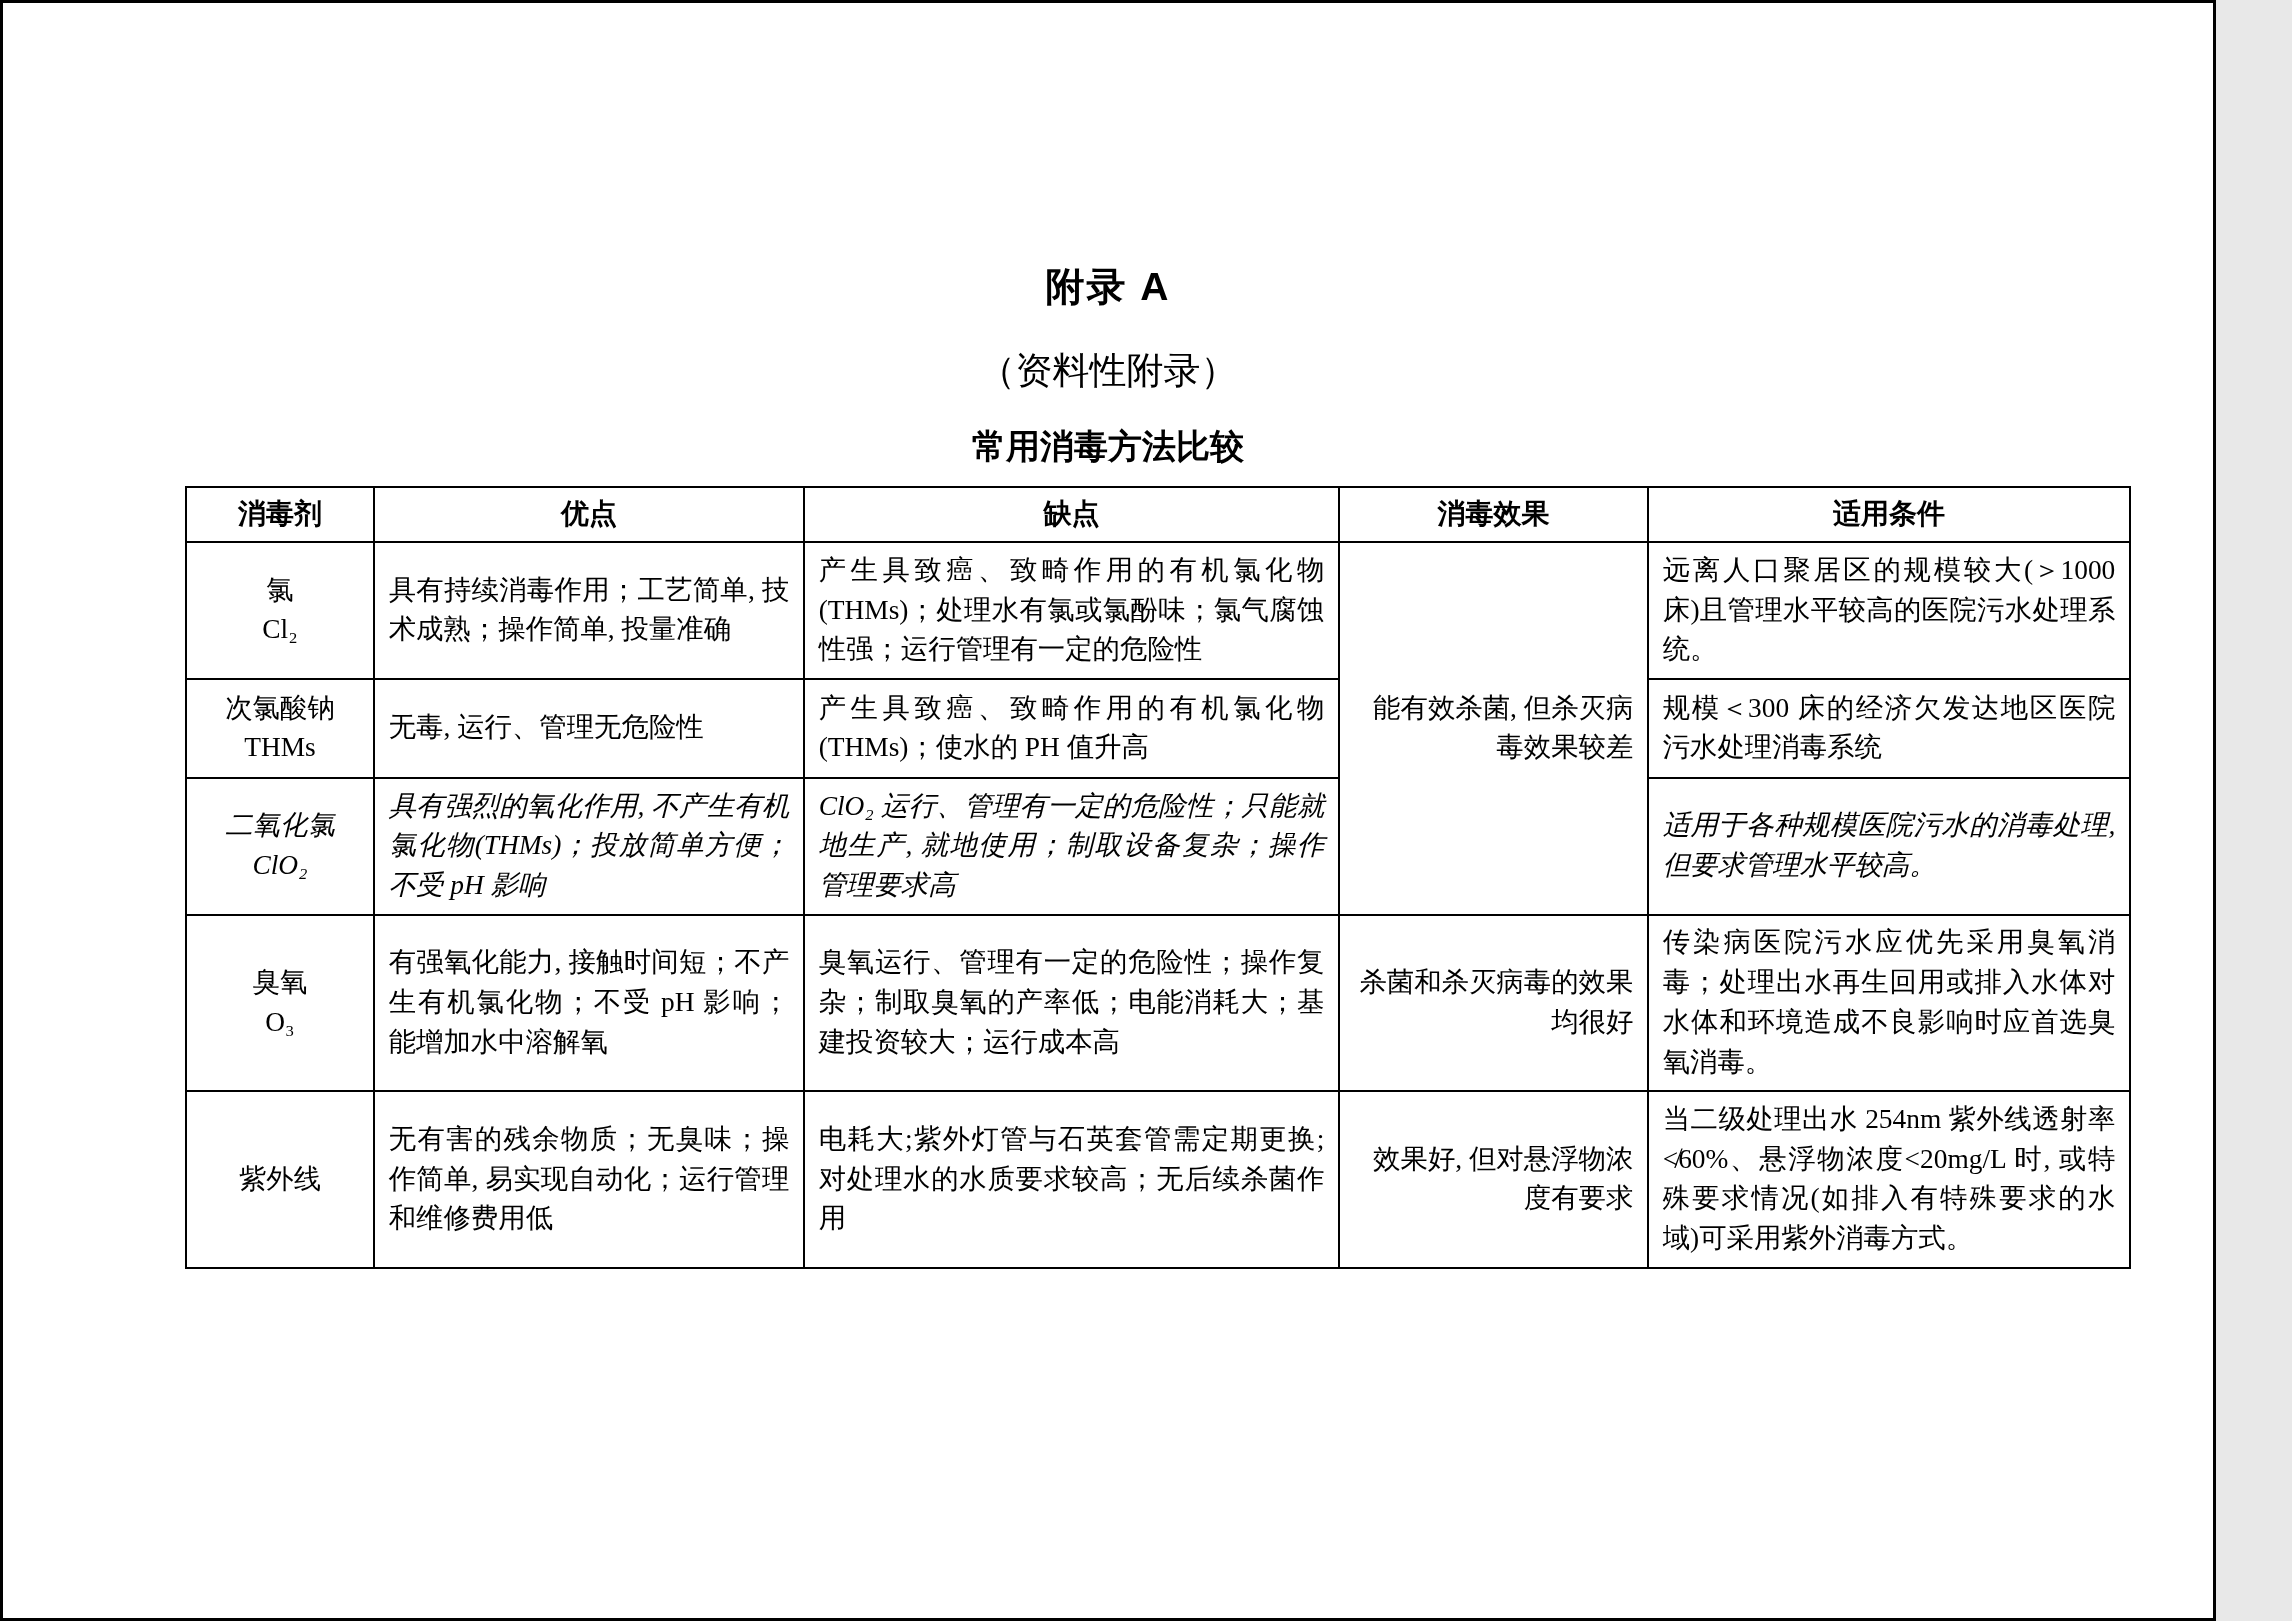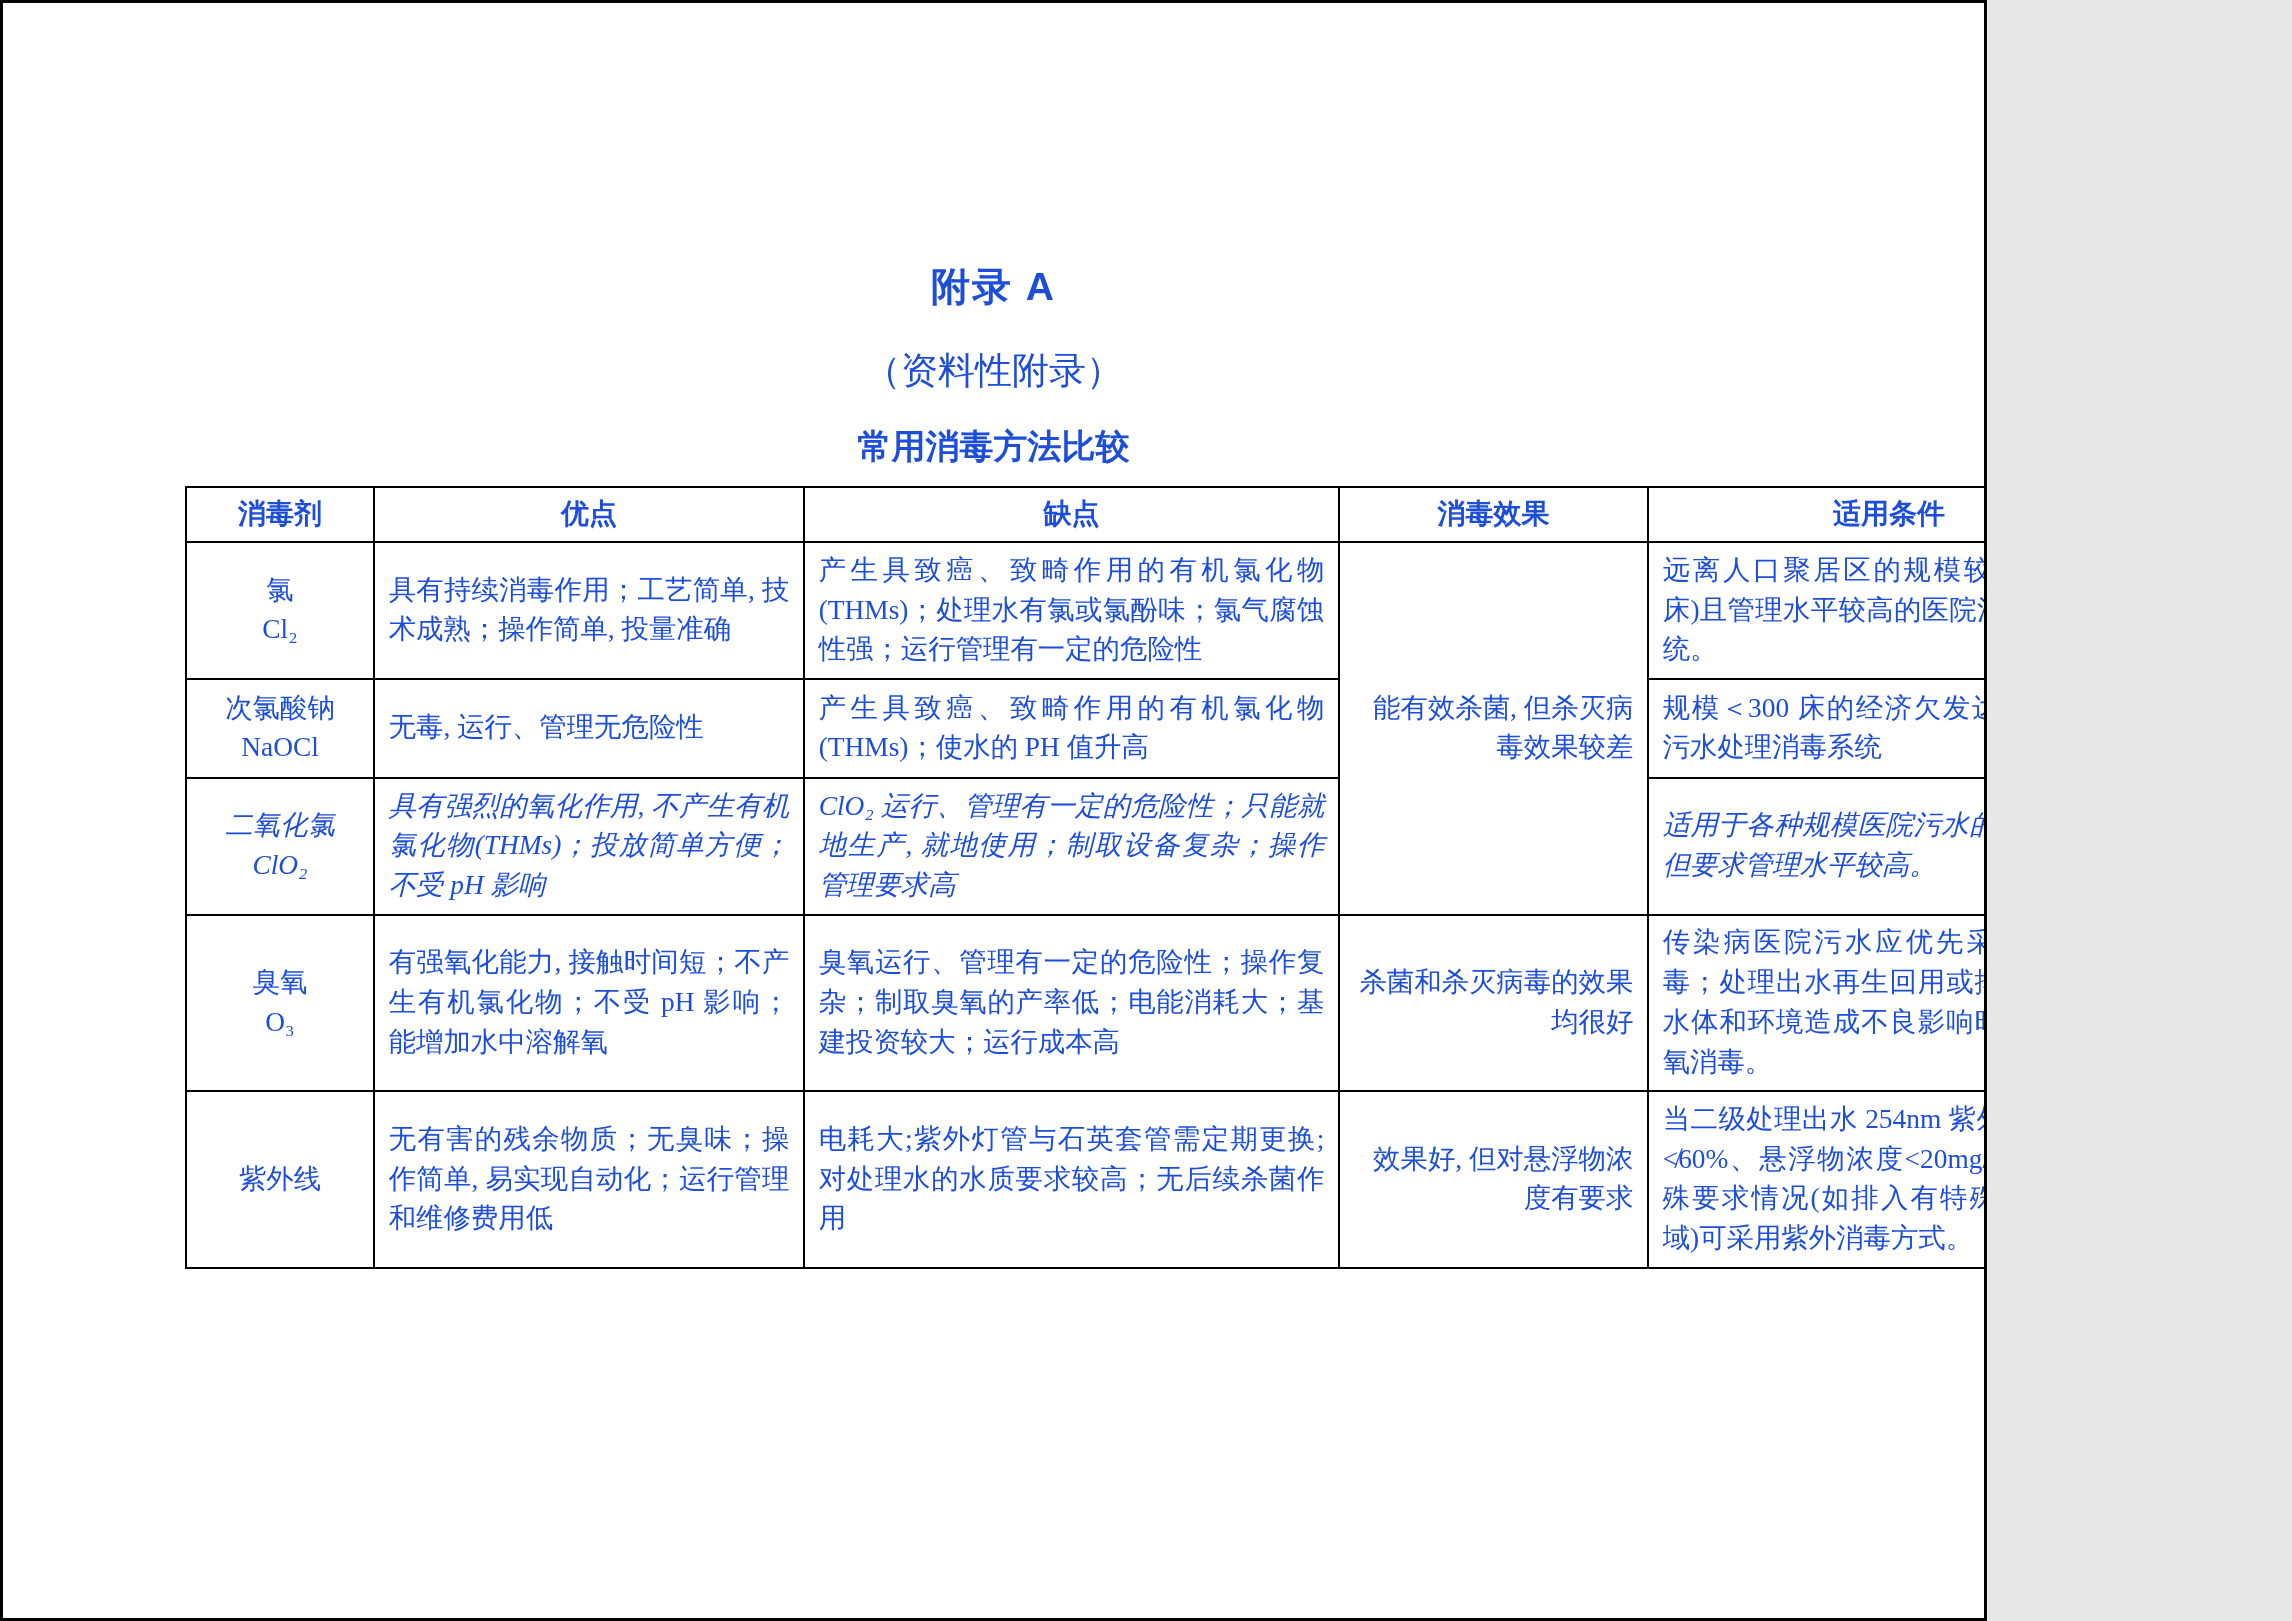--- a/index.html
+++ b/index.html
@@ -1,24 +1,24 @@
 <!DOCTYPE html>
 <html><head>
 <meta charset="utf-8">
 <style>
   * { margin: 0; padding: 0; box-sizing: border-box; }
   html, body { background: #e8e8e8; }
   .page {
     position: relative;
-    width: 1987px;
+    width: 2216px;
     height: 1621px;
     background: #ffffff;
     border: 3.9px solid #000000;
     font-family: "Liberation Serif", "DejaVu Serif", serif;
-    color: #1d4ed8;
+    color: #000000;
     overflow: hidden;
   }
   .appendix-title {
     position: absolute;
     top: 257px; left: 0; width: 100%;
     text-align: center;
     font-family: "Liberation Sans", "DejaVu Sans", sans-serif;
     font-weight: bold;
     font-size: 39px;
     letter-spacing: 2px;
@@ -119,21 +119,21 @@
             <div>Cl₂</div>
           </td>
           <td class="c-text">具有持续消毒作用；工艺简单, 技术成熟；操作简单, 投量准确</td>
           <td class="c-text">产生具致癌、致畸作用的有机氯化物(THMs)；处理水有氯或氯酚味；氯气腐蚀性强；运行管理有一定的危险性</td>
           <td class="c-effect" rowspan="3">能有效杀菌, 但杀灭病毒效果较差</td>
           <td class="c-text">远离人口聚居区的规模较大(＞1000 床)且管理水平较高的医院污水处理系统。</td>
         </tr>
         <tr class="row-1">
           <td class="c-agent">
             <div>次氯酸钠</div>
-            <div>NaOCl</div>
+            <div>THMs</div>
           </td>
           <td class="c-text">无毒, 运行、管理无危险性</td>
           <td class="c-text">产生具致癌、致畸作用的有机氯化物(THMs)；使水的 PH 值升高</td>
           <td class="c-text">规模＜300 床的经济欠发达地区医院污水处理消毒系统</td>
         </tr>
         <tr class="row-2">
           <td class="c-agent">
             <div>二氧化氯</div>
             <div>ClO₂</div>
           </td>

